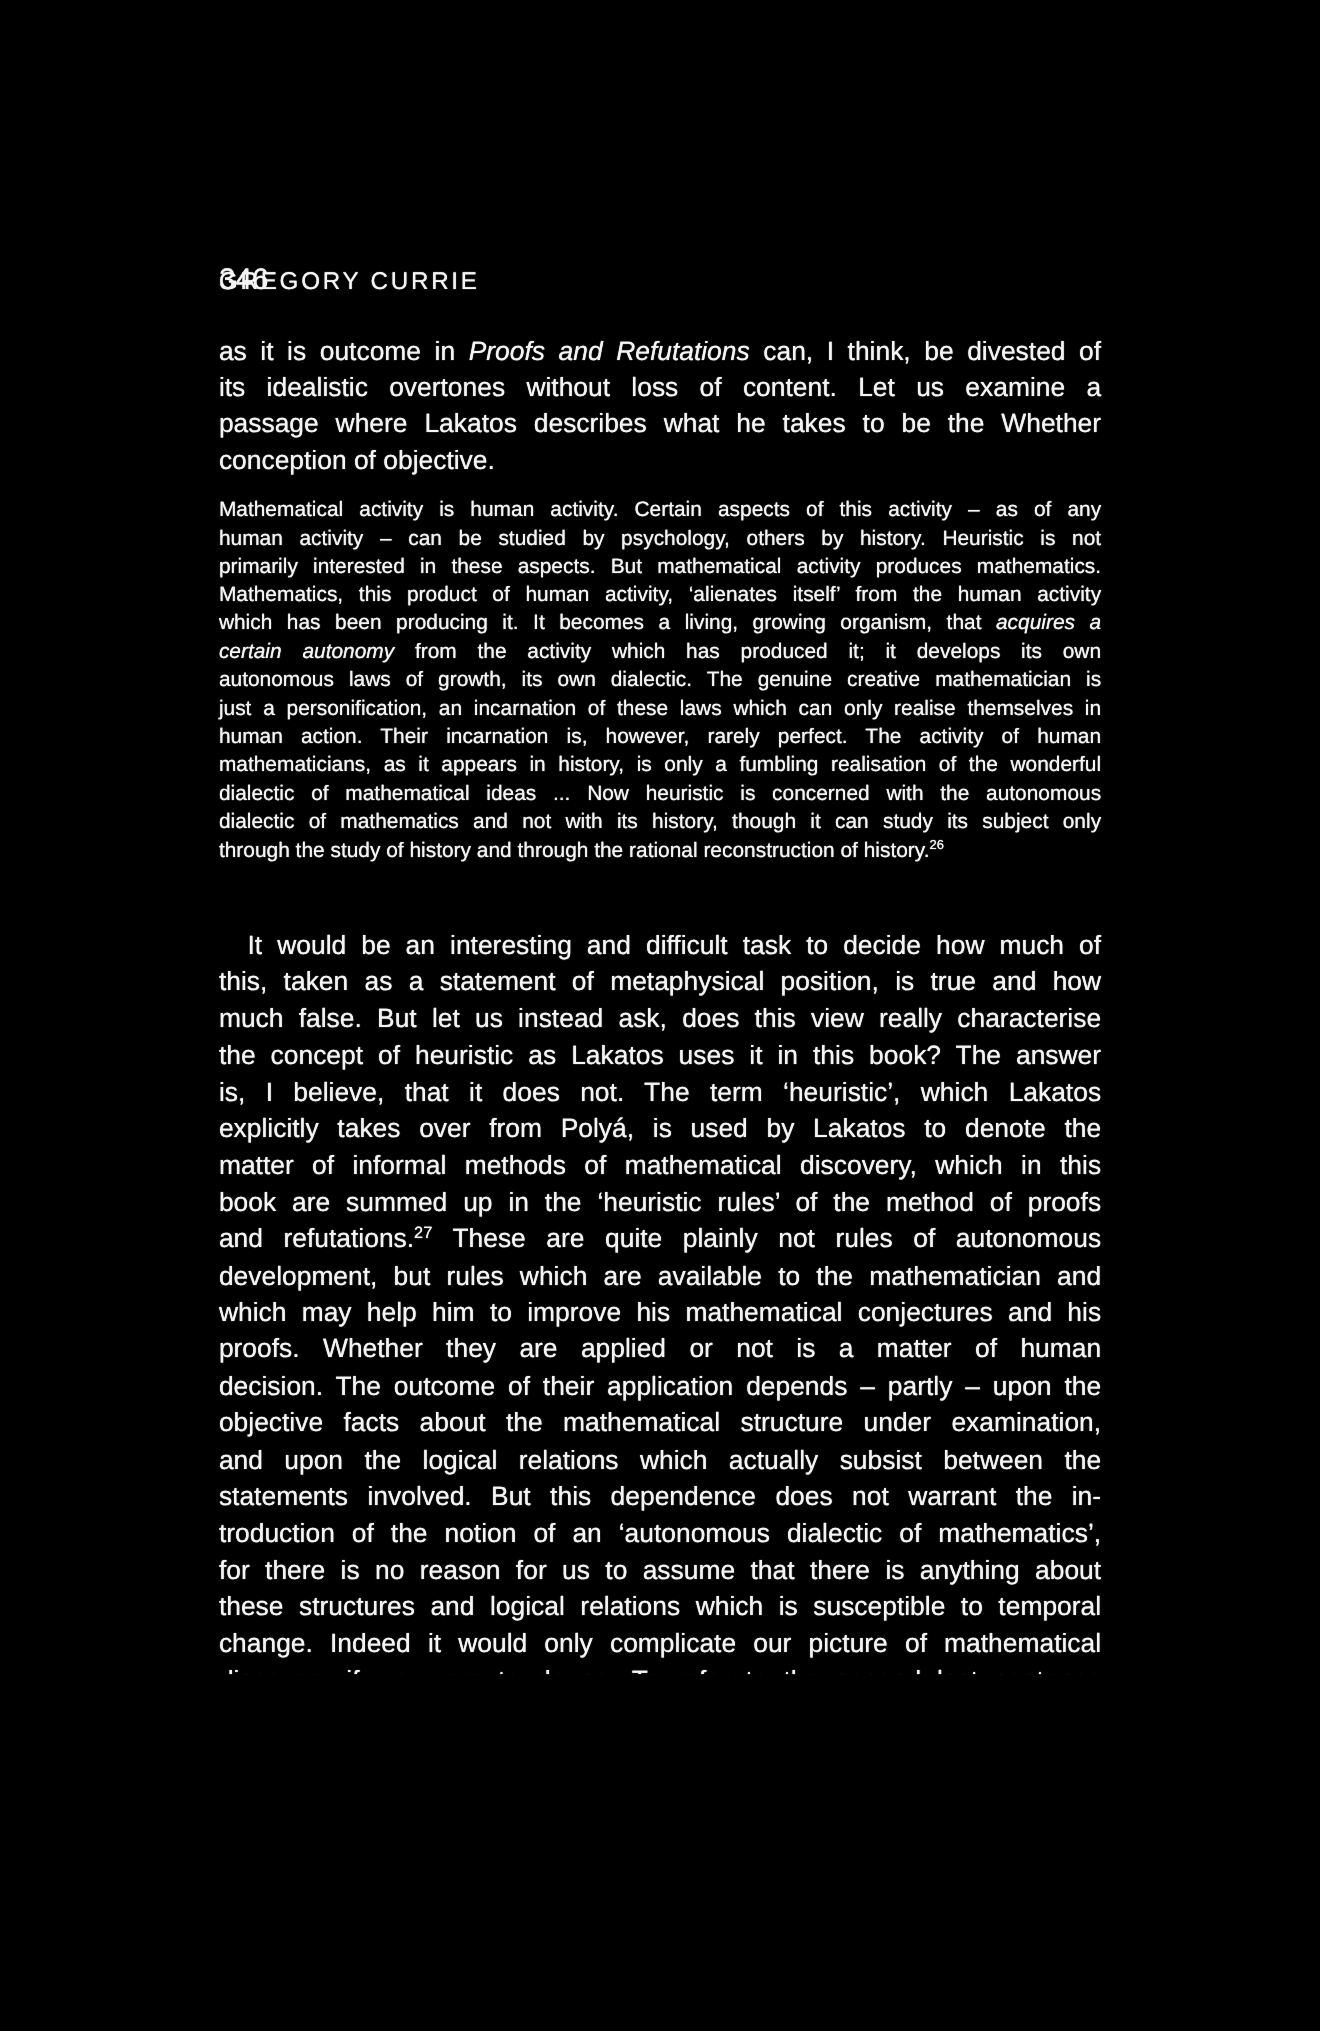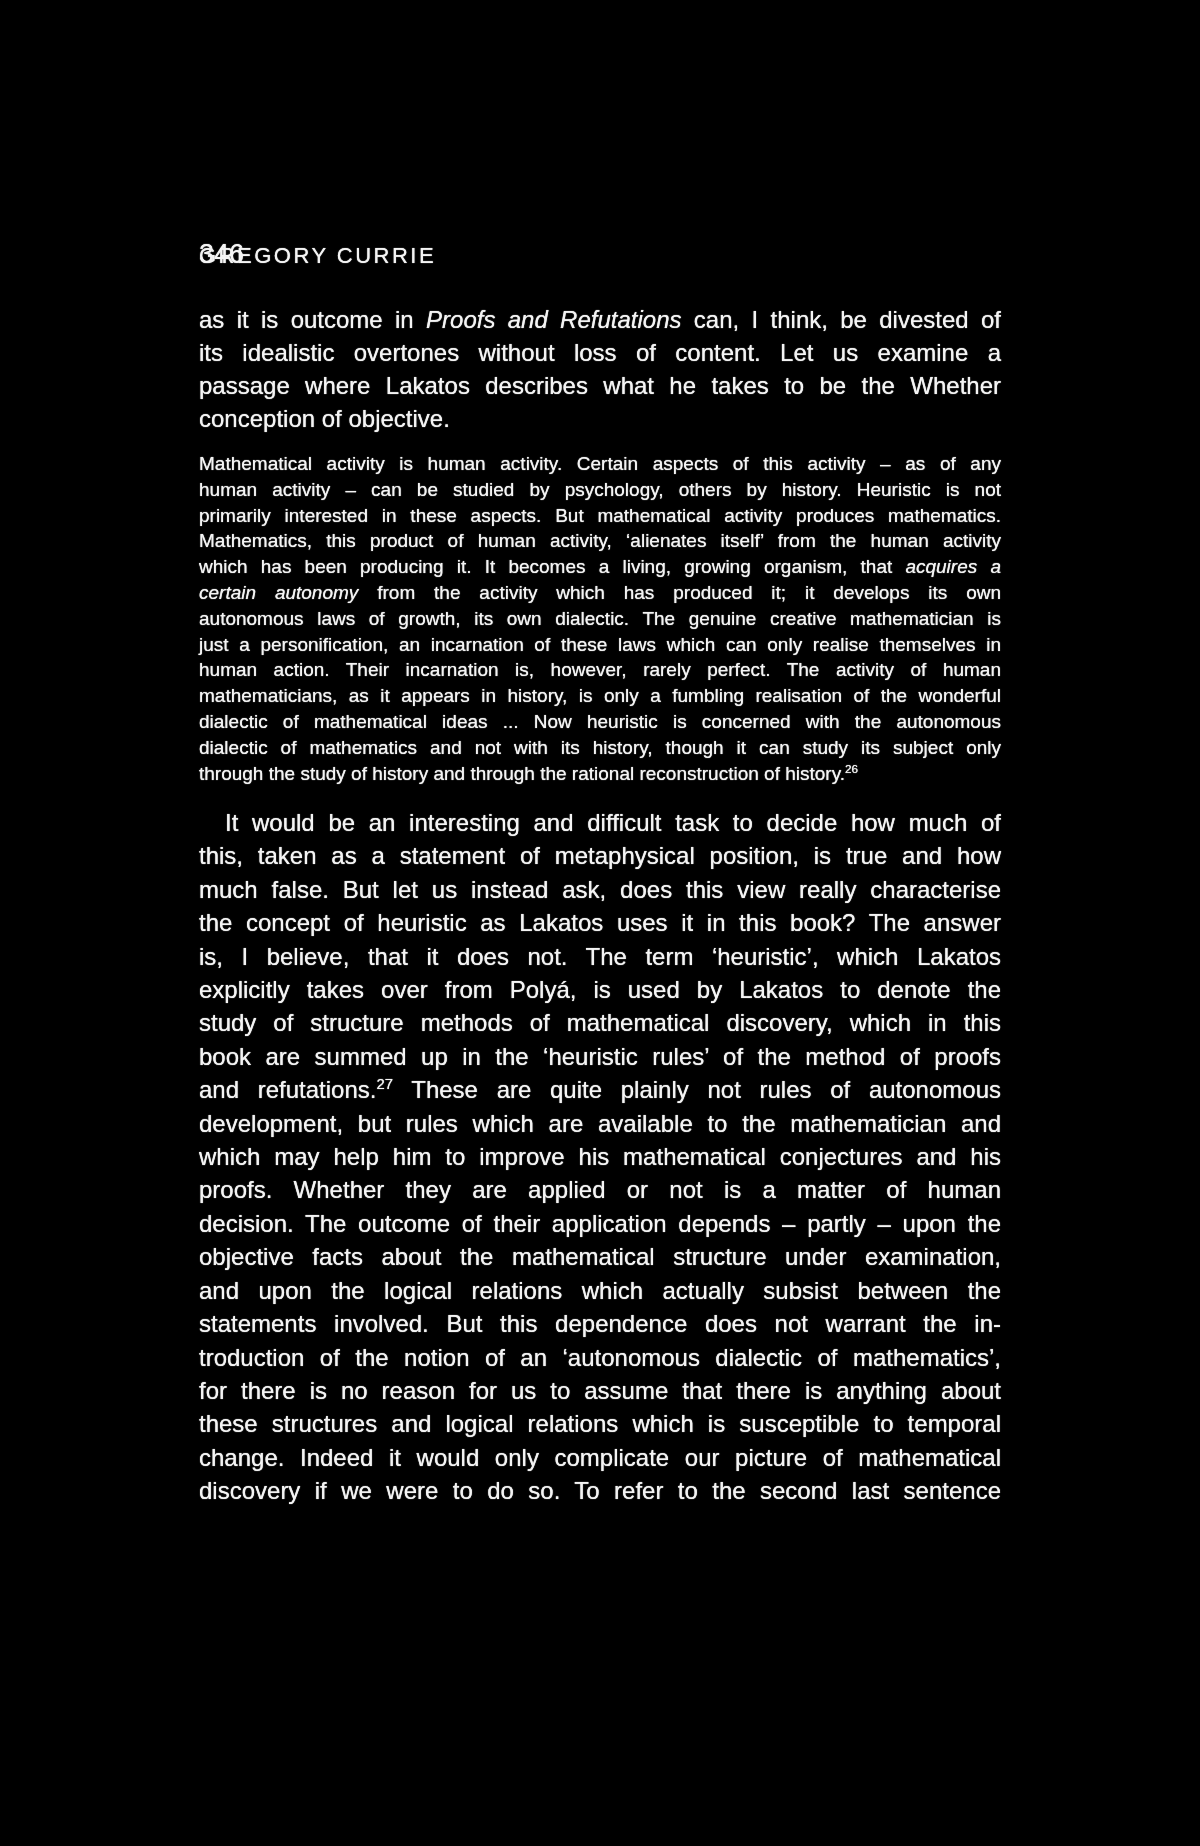--- a/index.html
+++ b/index.html
@@ -29,21 +29,21 @@
   }
 
   
   .para { font-size: 24px; }
   #p1    { top: 303px; line-height: 33px; }
   #quote { top: 451px; font-size: 19px; line-height: 25.8px; }
   #p2    { top: 806px; line-height: 33.4px; }
 
   .line { text-align: justify; text-align-last: justify; }
   .line.last { text-align: left; text-align-last: left; }
-  .line.indent { text-indent: 26px; }
+  .line.indent { text-indent: 26px; margin-top: 37px; }
   .italic { font-style: italic; }
   .sup { font-size: 62%; vertical-align: super; line-height: 0; }
 </style>
 </head>
 <body>
 
 <div class="page">
   <div class="column header">
     <span class="page-num">346</span>
     <div class="running-head">GREGORY CURRIE</div>
@@ -70,21 +70,21 @@
       <div class="line"><span>dialectic of mathematics and not with its history, though it can study its subject only</span></div>
       <div class="line last"><span>through the study of history and through the rational reconstruction of history.</span><span class="sup">26</span></div>
     </div>
   <div id="p2" class="column para">
       <div class="line indent"><span>It would be an interesting and difficult task to decide how much of</span></div>
       <div class="line"><span>this, taken as a statement of metaphysical position, is true and how</span></div>
       <div class="line"><span>much false. But let us instead ask, does this view really characterise</span></div>
       <div class="line"><span>the concept of heuristic as Lakatos uses it in this book? The answer</span></div>
       <div class="line"><span>is, I believe, that it does not. The term ‘heuristic’, which Lakatos</span></div>
       <div class="line"><span>explicitly takes over from Polyá, is used by Lakatos to denote the</span></div>
-      <div class="line"><span>study of structure methods of mathematical discovery, which in this</span></div>
+      <div class="line"><span>matter of informal methods of mathematical discovery, which in this</span></div>
       <div class="line"><span>book are summed up in the ‘heuristic rules’ of the method of proofs</span></div>
       <div class="line"><span>and refutations.</span><span class="sup">27</span><span> These are quite plainly not rules of autonomous</span></div>
       <div class="line"><span>development, but rules which are available to the mathematician and</span></div>
       <div class="line"><span>which may help him to improve his mathematical conjectures and his</span></div>
       <div class="line"><span>proofs. Whether they are applied or not is a matter of human</span></div>
       <div class="line"><span>decision. The outcome of their application depends – partly – upon the</span></div>
       <div class="line"><span>objective facts about the mathematical structure under examination,</span></div>
       <div class="line"><span>and upon the logical relations which actually subsist between the</span></div>
       <div class="line"><span>statements involved. But this dependence does not warrant the in-</span></div>
       <div class="line"><span>troduction of the notion of an ‘autonomous dialectic of mathematics’,</span></div>

